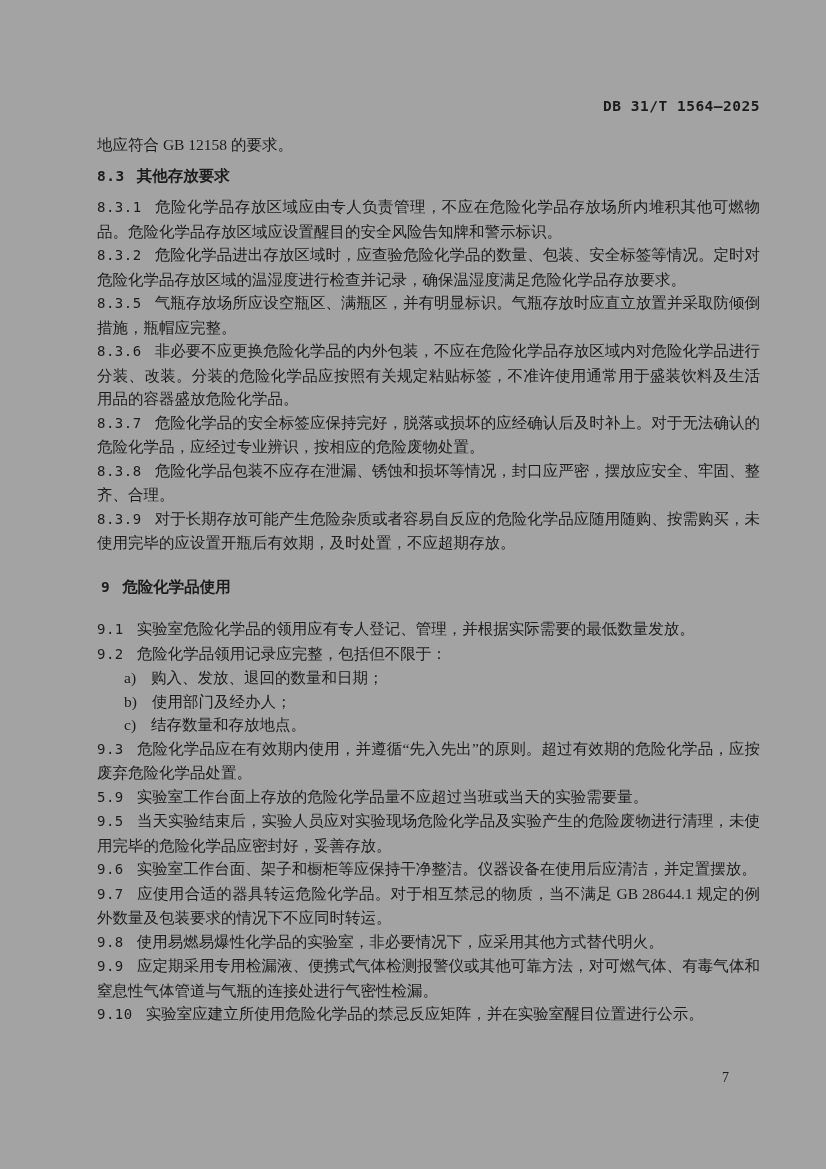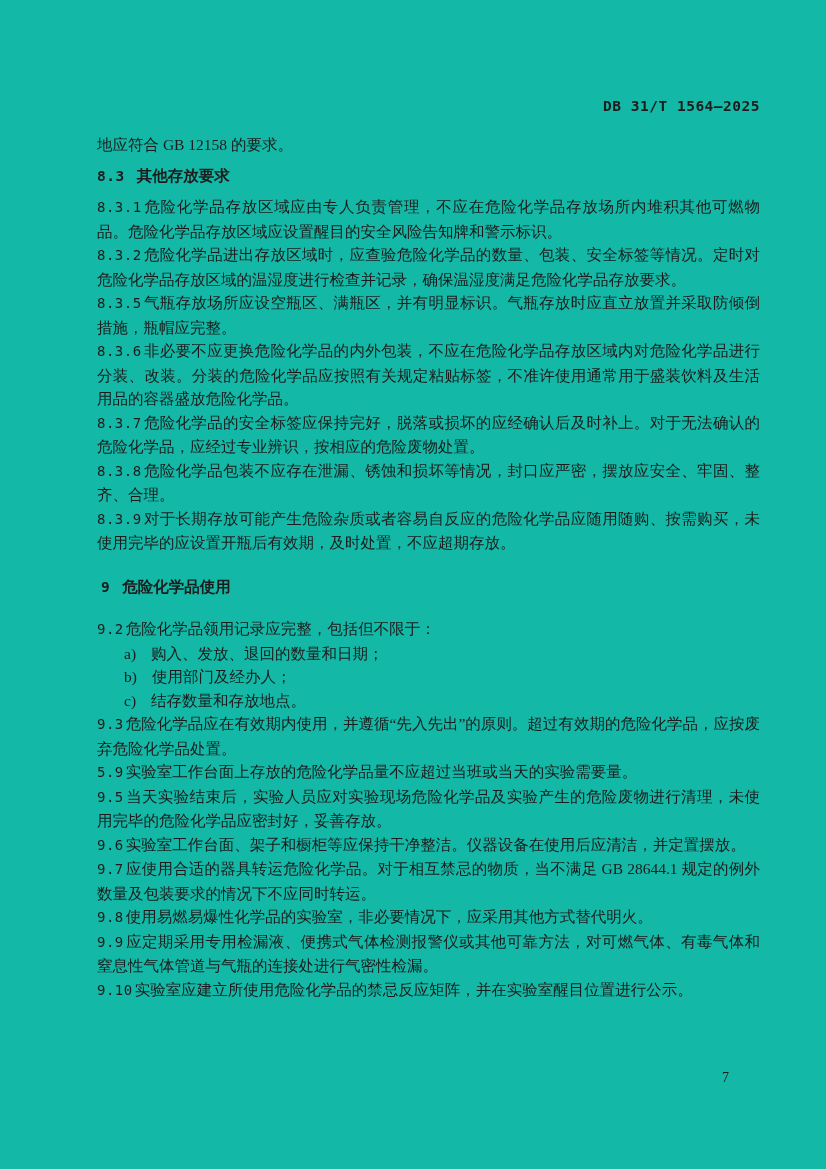--- a/index.html
+++ b/index.html
@@ -1,21 +1,21 @@
 <!DOCTYPE html>
 <html lang="zh"><head>
 <meta charset="utf-8">
 <style>
   html, body { margin: 0; padding: 0; background: #ffffff; }
   .page {
     position: relative;
     width: 826px;
     height: 1169px;
     margin: 0 auto;
-    background: #14b8a6;
+    background: #a3a3a3;
     box-sizing: border-box;
     padding: 96px 66px 0 97px;
     color: #1c1c1c;
     font-family: "Liberation Serif", "DejaVu Serif", serif;
     font-size: 15.5px;
     line-height: 23.5px;
   }
   .doc-header {
     text-align: right;
     font-family: "DejaVu Sans Mono", "Liberation Sans", monospace;
@@ -24,21 +24,21 @@
     letter-spacing: 0.5px;
     line-height: 21px;
     margin-bottom: 16px;
     white-space: nowrap;
   }
   p { margin: 0; text-align: justify; }
   .cnum {
     font-family: "DejaVu Sans Mono", "Liberation Sans", monospace;
     font-size: 14px;
     letter-spacing: 0.5px;
-    margin-right: 2px;
+    margin-right: 13px;
     white-space: nowrap;
   }
   .sec {
     font-family: "Liberation Sans", "DejaVu Sans", sans-serif;
     font-weight: 700;
     font-size: 15.5px;
     line-height: 23.5px;
     margin: 0;
   }
   .sec .cnum { font-weight: 700; margin-right: 12px; font-size: 14.5px; }
@@ -71,20 +71,21 @@
   <p class="clause"><span class="cnum">8.3.1</span><span>危险化学品存放区域应由专人负责管理，不应在危险化学品存放场所内堆积其他可燃物品。危险化学品存放区域应设置醒目的安全风险告知牌和警示标识。</span></p>
   <p class="clause"><span class="cnum">8.3.2</span><span>危险化学品进出存放区域时，应查验危险化学品的数量、包装、安全标签等情况。定时对危险化学品存放区域的温湿度进行检查并记录，确保温湿度满足危险化学品存放要求。</span></p>
   <p class="clause"><span class="cnum">8.3.5</span><span>气瓶存放场所应设空瓶区、满瓶区，并有明显标识。气瓶存放时应直立放置并采取防倾倒措施，瓶帽应完整。</span></p>
   <p class="clause"><span class="cnum">8.3.6</span><span>非必要不应更换危险化学品的内外包装，不应在危险化学品存放区域内对危险化学品进行分装、改装。分装的危险化学品应按照有关规定粘贴标签，不准许使用通常用于盛装饮料及生活用品的容器盛放危险化学品。</span></p>
   <p class="clause"><span class="cnum">8.3.7</span><span>危险化学品的安全标签应保持完好，脱落或损坏的应经确认后及时补上。对于无法确认的危险化学品，应经过专业辨识，按相应的危险废物处置。</span></p>
   <p class="clause"><span class="cnum">8.3.8</span><span>危险化学品包装不应存在泄漏、锈蚀和损坏等情况，封口应严密，摆放应安全、牢固、整齐、合理。</span></p>
   <p class="clause"><span class="cnum">8.3.9</span><span>对于长期存放可能产生危险杂质或者容易自反应的危险化学品应随用随购、按需购买，未使用完毕的应设置开瓶后有效期，及时处置，不应超期存放。</span></p>
 
   <p class="sec sec-9"><span class="cnum">9</span><span>危险化学品使用</span></p>
 
+  <p class="clause"><span class="cnum">9.1</span><span>实验室危险化学品的领用应有专人登记、管理，并根据实际需要的最低数量发放。</span></p>
   <p class="clause"><span class="cnum">9.2</span><span>危险化学品领用记录应完整，包括但不限于：</span></p>
 
   <p class="list-item"><span class="li-num">a)</span><span>购入、发放、退回的数量和日期；</span></p>
   <p class="list-item"><span class="li-num">b)</span><span>使用部门及经办人；</span></p>
   <p class="list-item"><span class="li-num">c)</span><span>结存数量和存放地点。</span></p>
 
   <p class="clause"><span class="cnum">9.3</span><span>危险化学品应在有效期内使用，并遵循“先入先出”的原则。超过有效期的危险化学品，应按废弃危险化学品处置。</span></p>
   <p class="clause"><span class="cnum">5.9</span><span>实验室工作台面上存放的危险化学品量不应超过当班或当天的实验需要量。</span></p>
   <p class="clause"><span class="cnum">9.5</span><span>当天实验结束后，实验人员应对实验现场危险化学品及实验产生的危险废物进行清理，未使用完毕的危险化学品应密封好，妥善存放。</span></p>
   <p class="clause"><span class="cnum">9.6</span><span>实验室工作台面、架子和橱柜等应保持干净整洁。仪器设备在使用后应清洁，并定置摆放。</span></p>

